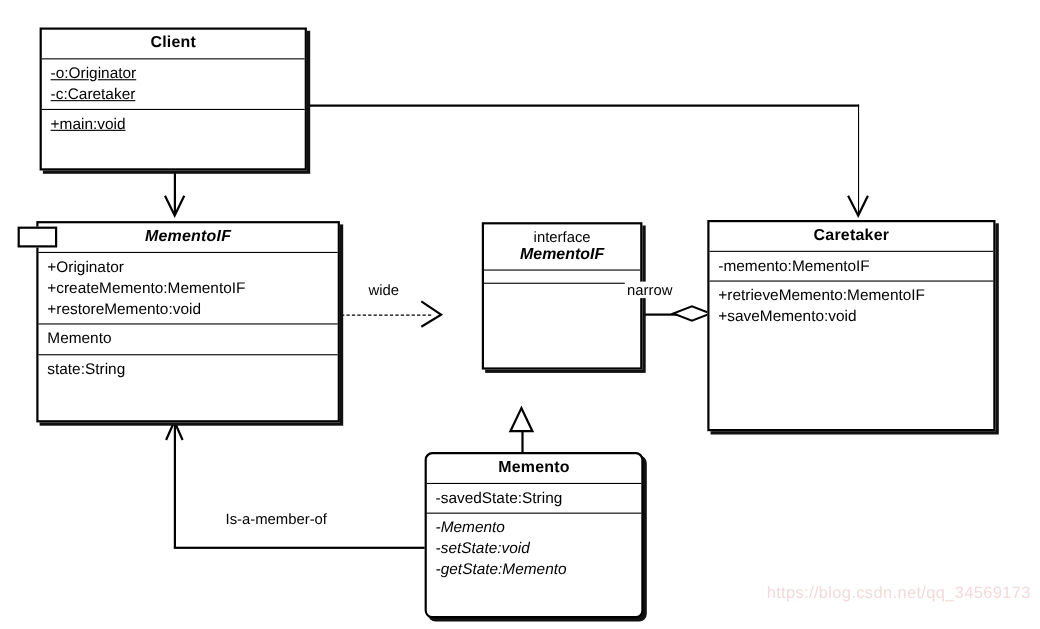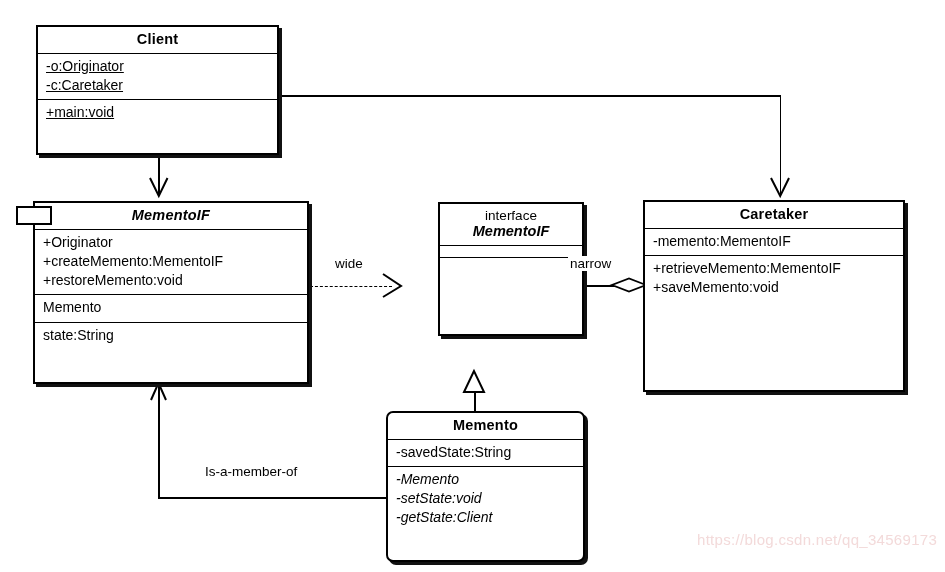--- a/index.html
+++ b/index.html
@@ -252,17 +252,17 @@
   </div>
 
   <div class="uml-box rounded" style="left:386px; top:411px; width:199px; height:151px;">
     <div class="box-title">Memento</div>
     <div class="compartment">
       <div class="member-row"><span class="member">-savedState:String</span></div>
     </div>
     <div class="compartment">
       <div class="member-row"><span class="member italic">-Memento</span></div>
       <div class="member-row"><span class="member italic">-setState:void</span></div>
-      <div class="member-row"><span class="member italic">-getState:Client</span></div>
+      <div class="member-row"><span class="member italic">-getState:Memento</span></div>
     </div>
   </div>
 
 </div>
 
 </body></html>

